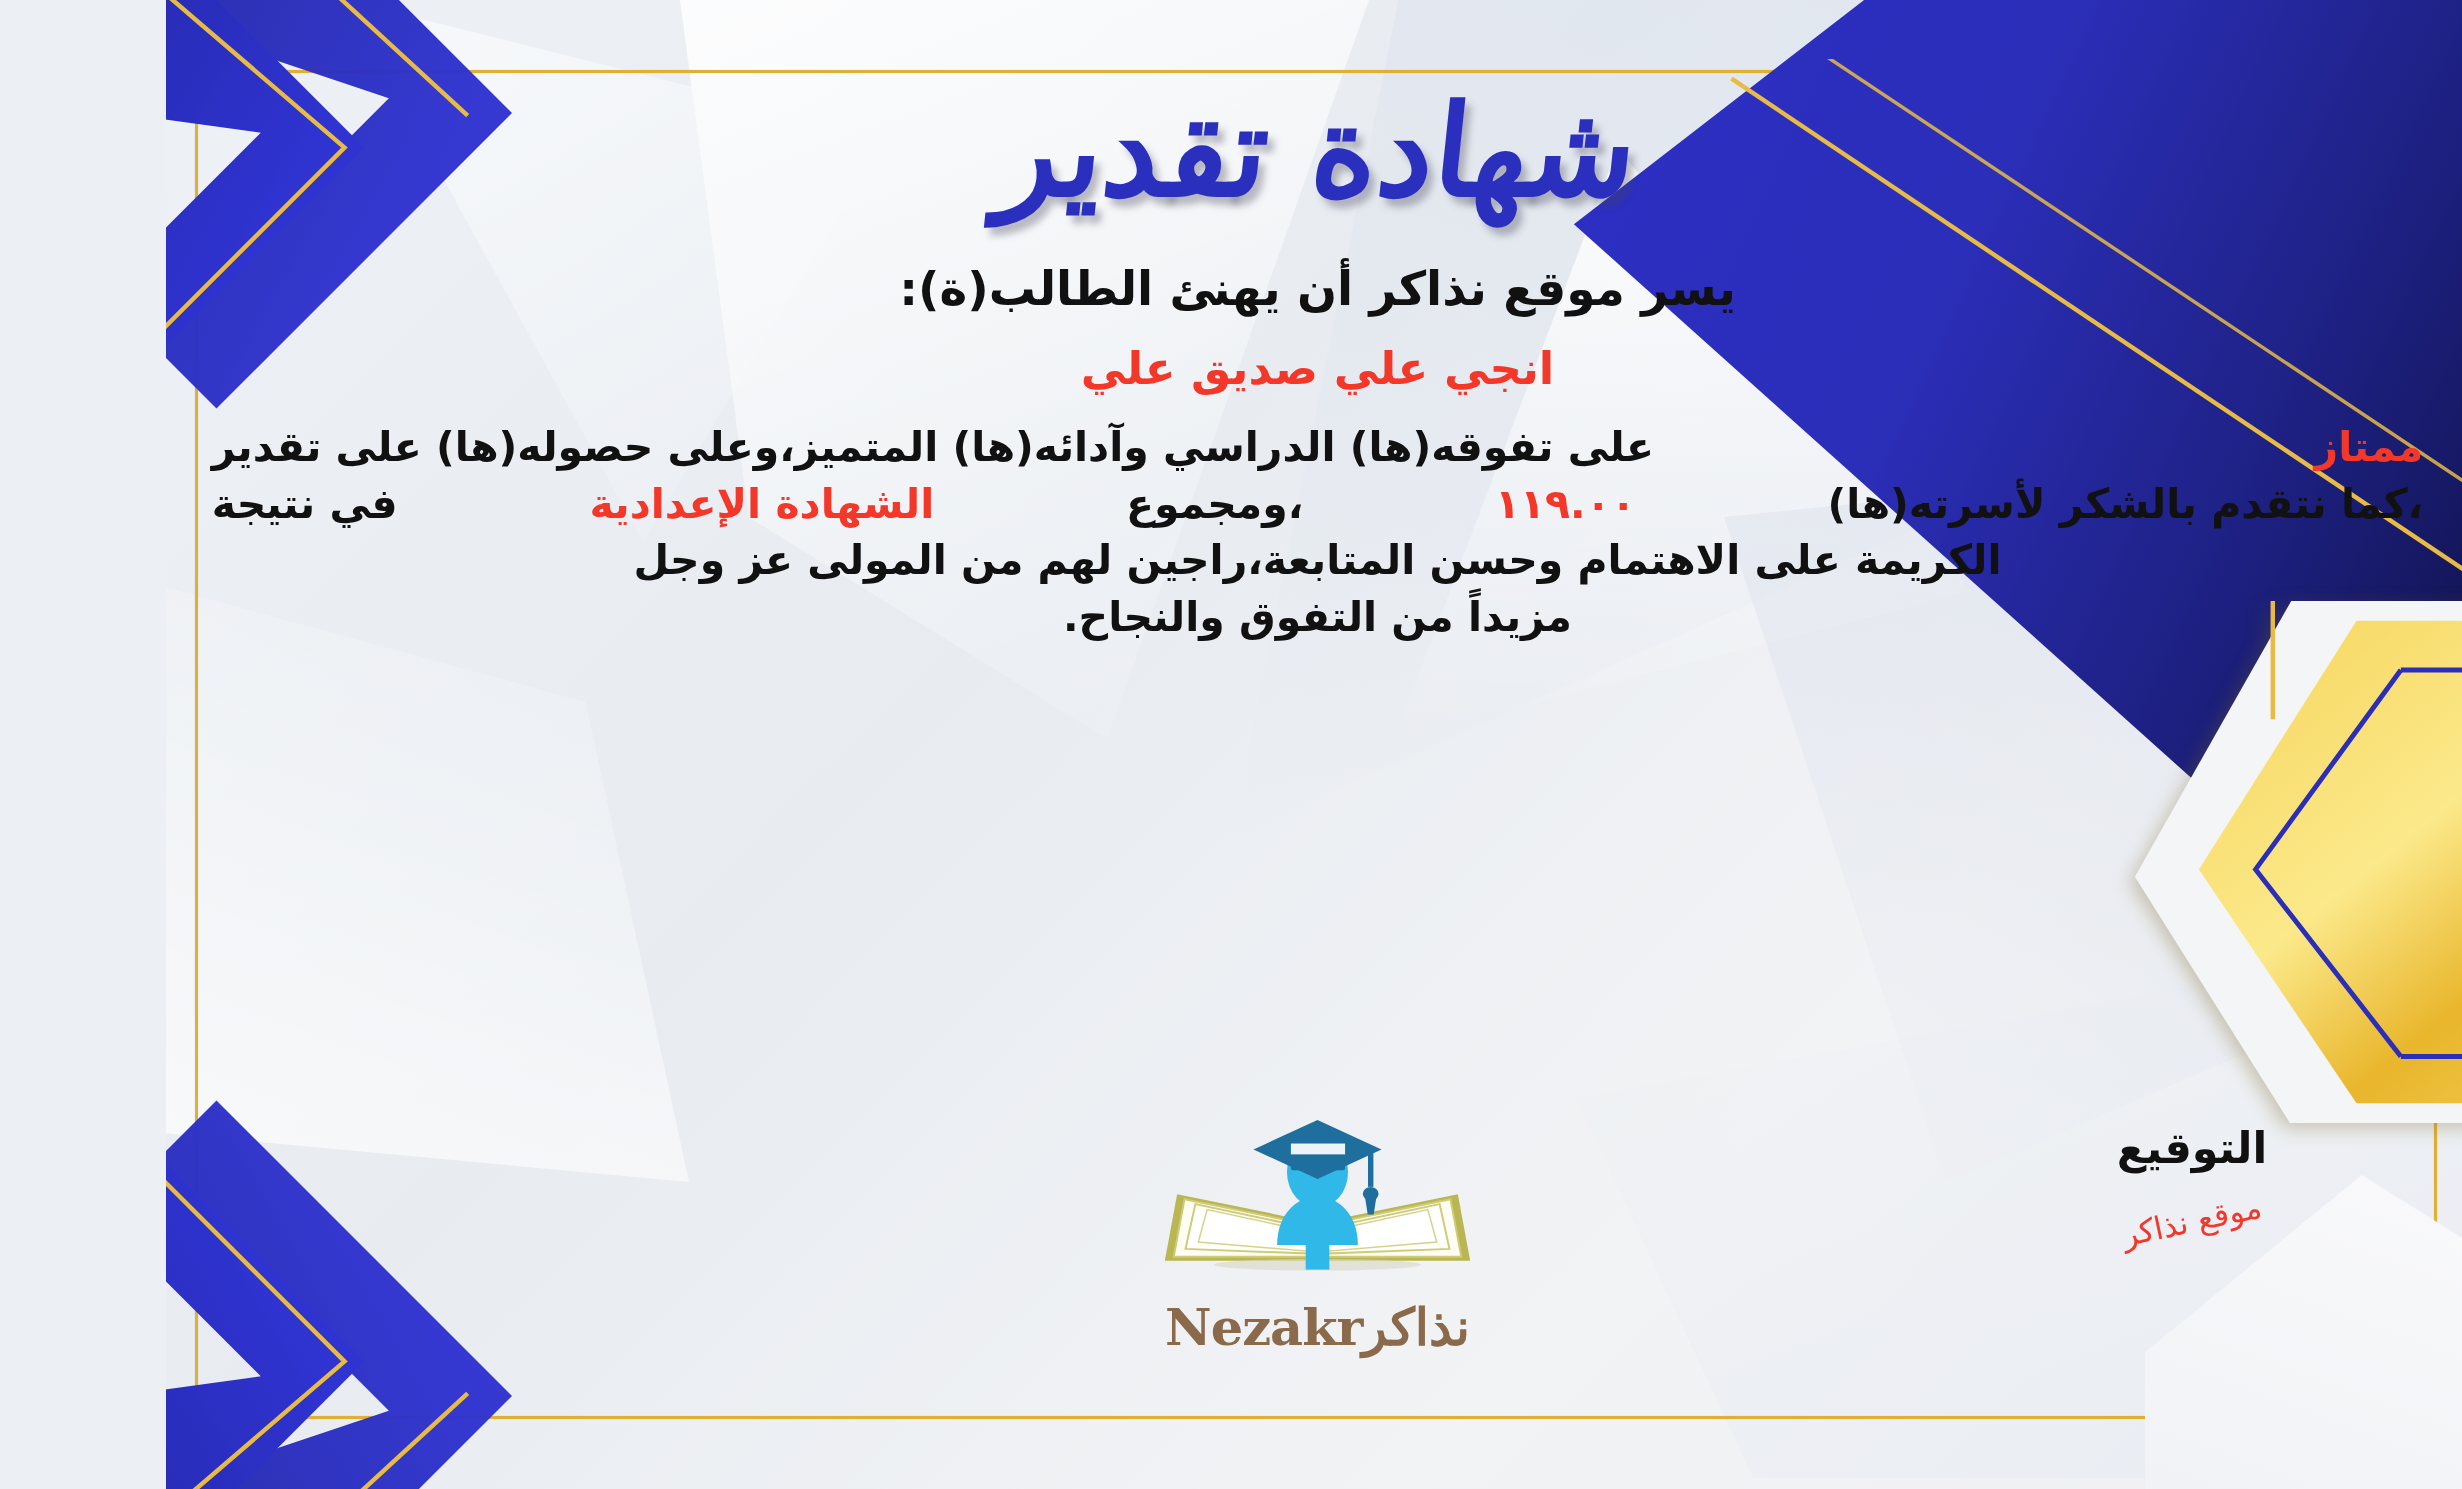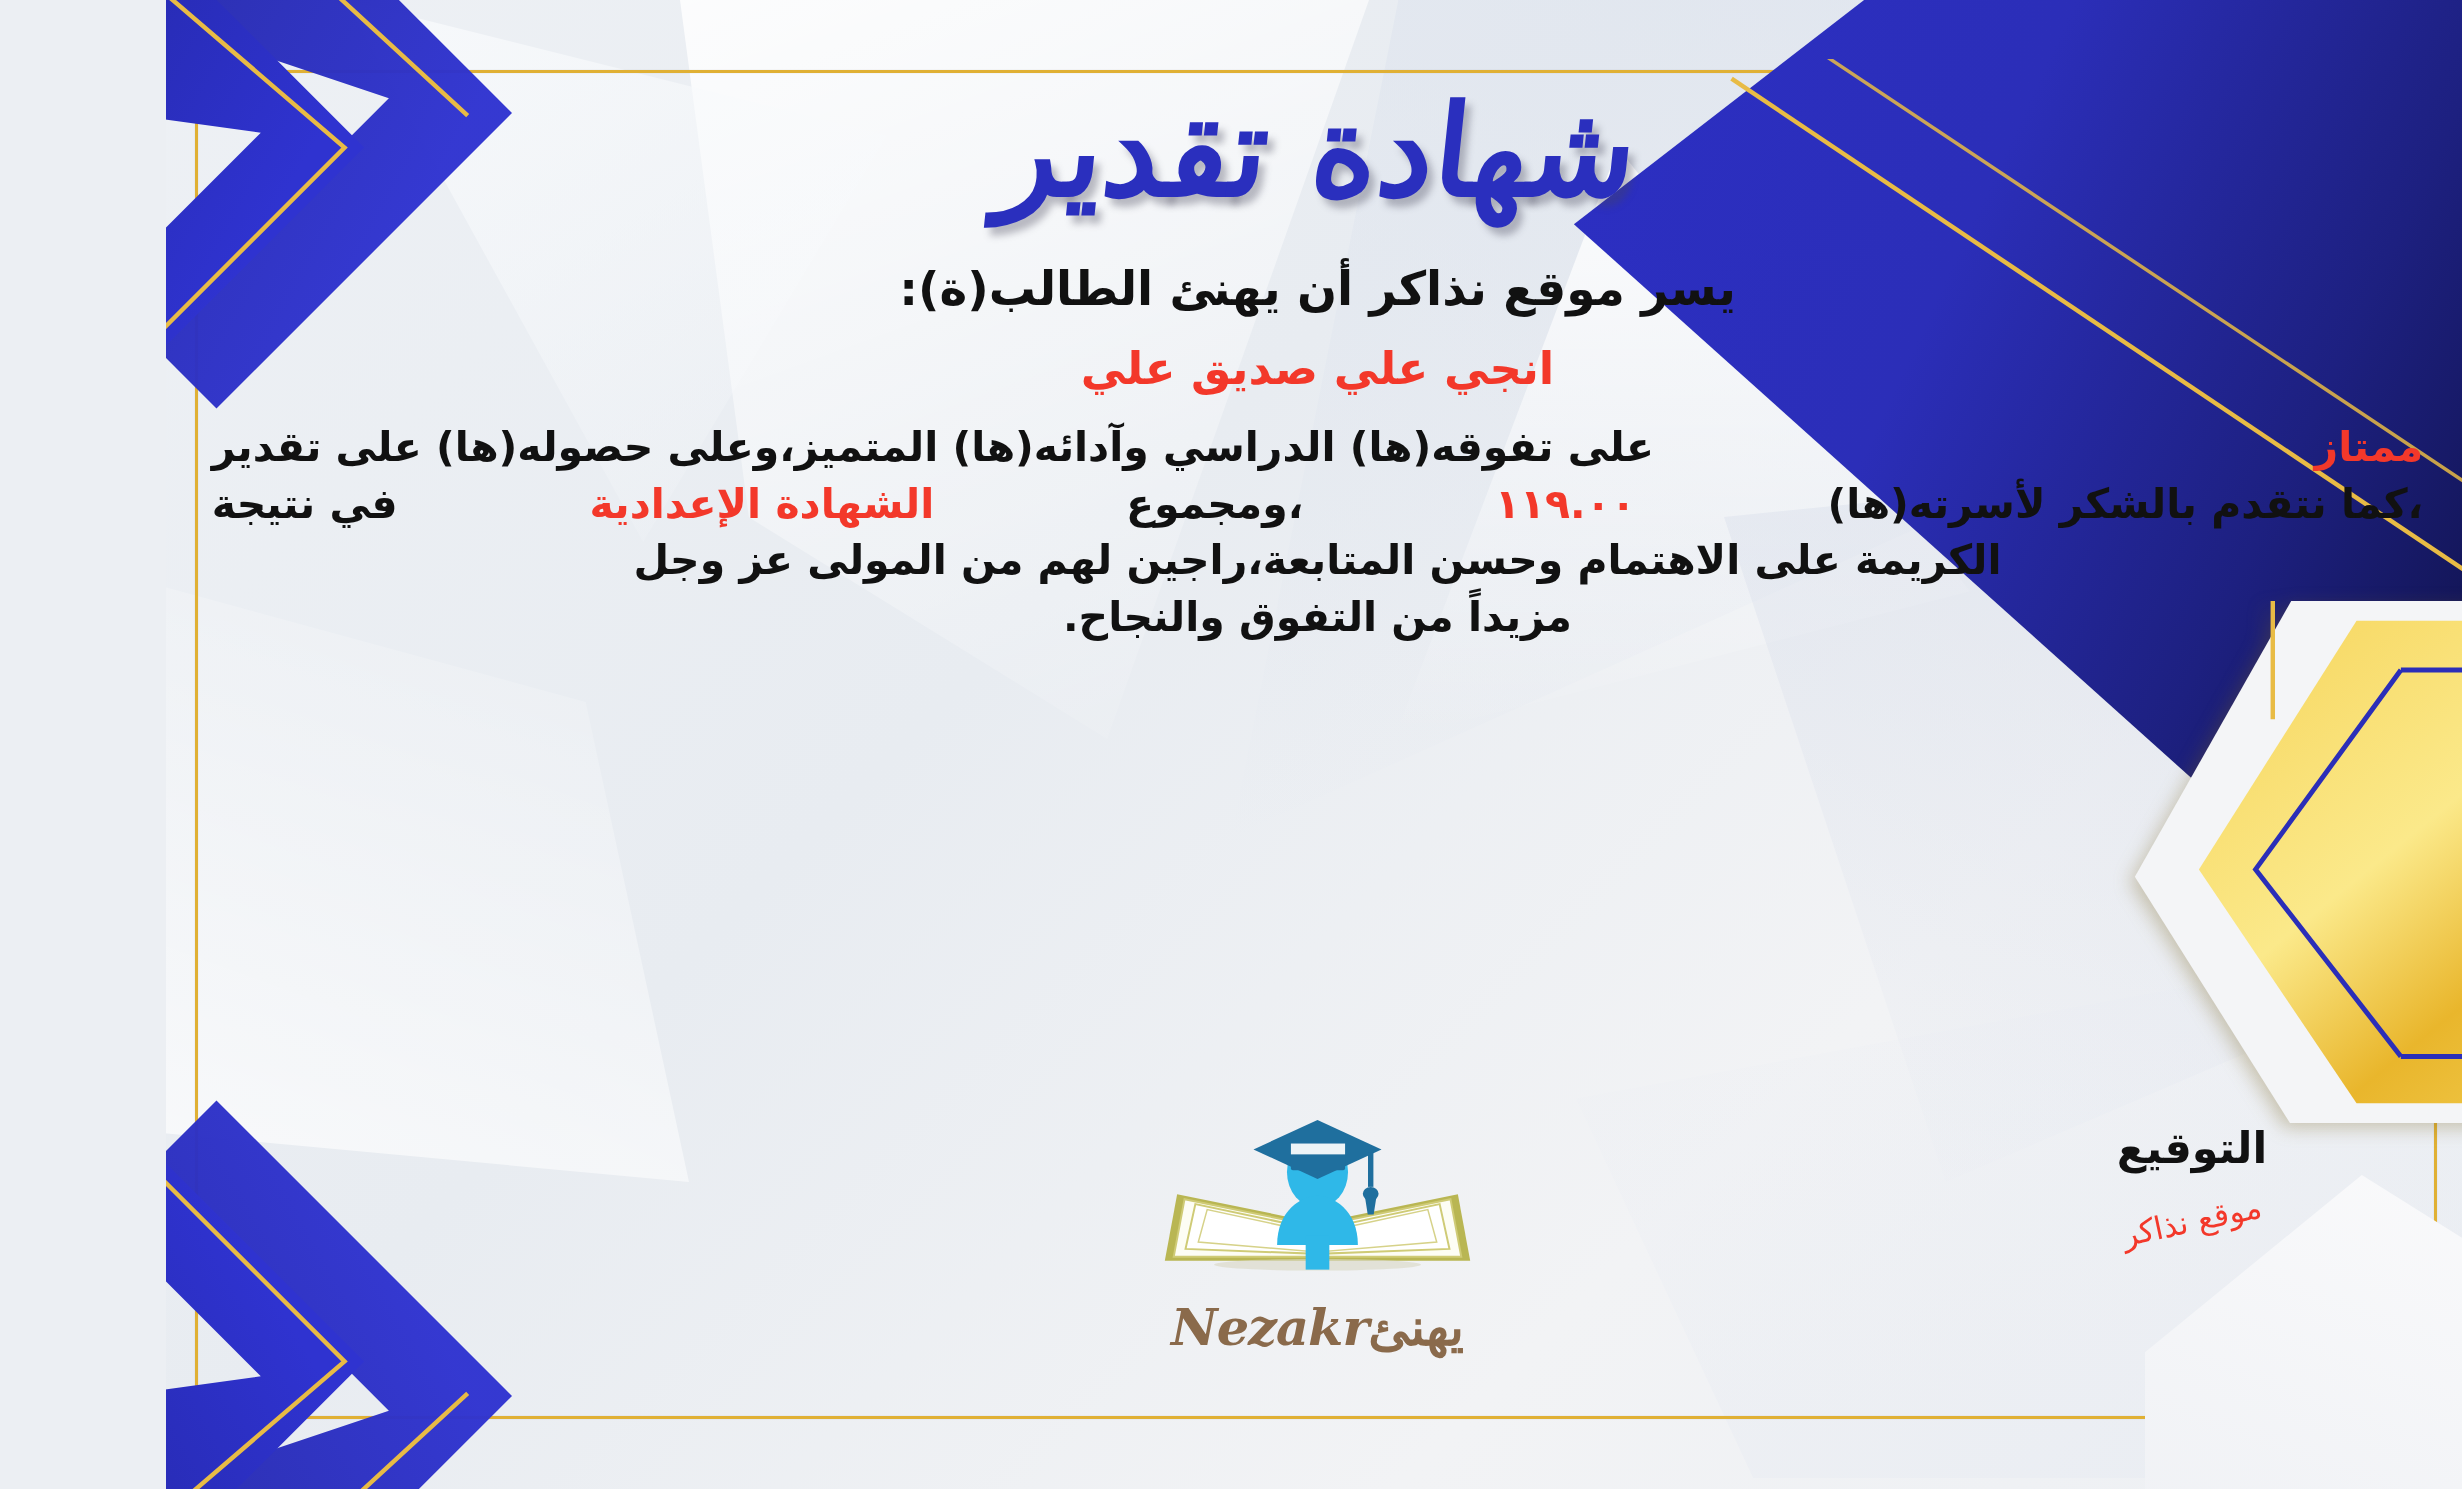--- a/index.html
+++ b/index.html
@@ -149,21 +149,21 @@
     top:1039px;width:374px;text-align:center;
   }
   .logo-mark{width:335px;height:197px;margin:0 auto;}
   .logo-mark svg{width:100%;height:100%;display:block;}
   .logo-text{
     margin-top:-12.8px;
     font-family:"DejaVu Serif","Liberation Serif",serif;
     font-weight:700;font-size:51px;color:#8a6a4b;
     letter-spacing:-1px;direction:rtl;
   }
-  .logo-text .lat{font-style:italic;}
+  .logo-text .lat{}
 </style>
 </head>
 <body>
 
 <div class="certificate">
 
   <div class="poly p1"></div>
   <div class="poly p2"></div>
   <div class="poly p3"></div>
   <div class="poly p4"></div>
@@ -300,19 +300,19 @@
 
           <path d="M340,14 L470,74 L340,134 L210,74 Z" fill="#1f6f9e"></path>
           <rect x="286" y="62" width="110" height="54" rx="4" fill="#1f6f9e"></rect>
           <rect x="286" y="62" width="110" height="22" fill="#ffffff" opacity=".92"></rect>
           <path d="M448,80 L448,150" stroke="#1f6f9e" stroke-width="11" fill="none"></path>
           <ellipse cx="448" cy="164" rx="16" ry="14" fill="#1f6f9e"></ellipse>
           <path d="M436,168 L460,168 L454,206 L442,206 Z" fill="#1f6f9e"></path>
         </svg>
       </div>
       <div class="logo-text">
-        <span>يهنئ</span><span class="lat">Nezakr</span>
+        <span>نذاكر</span><span class="lat">Nezakr</span>
       </div>
     </div>
 
   </div>
 </div>
 
 
 </body></html>

